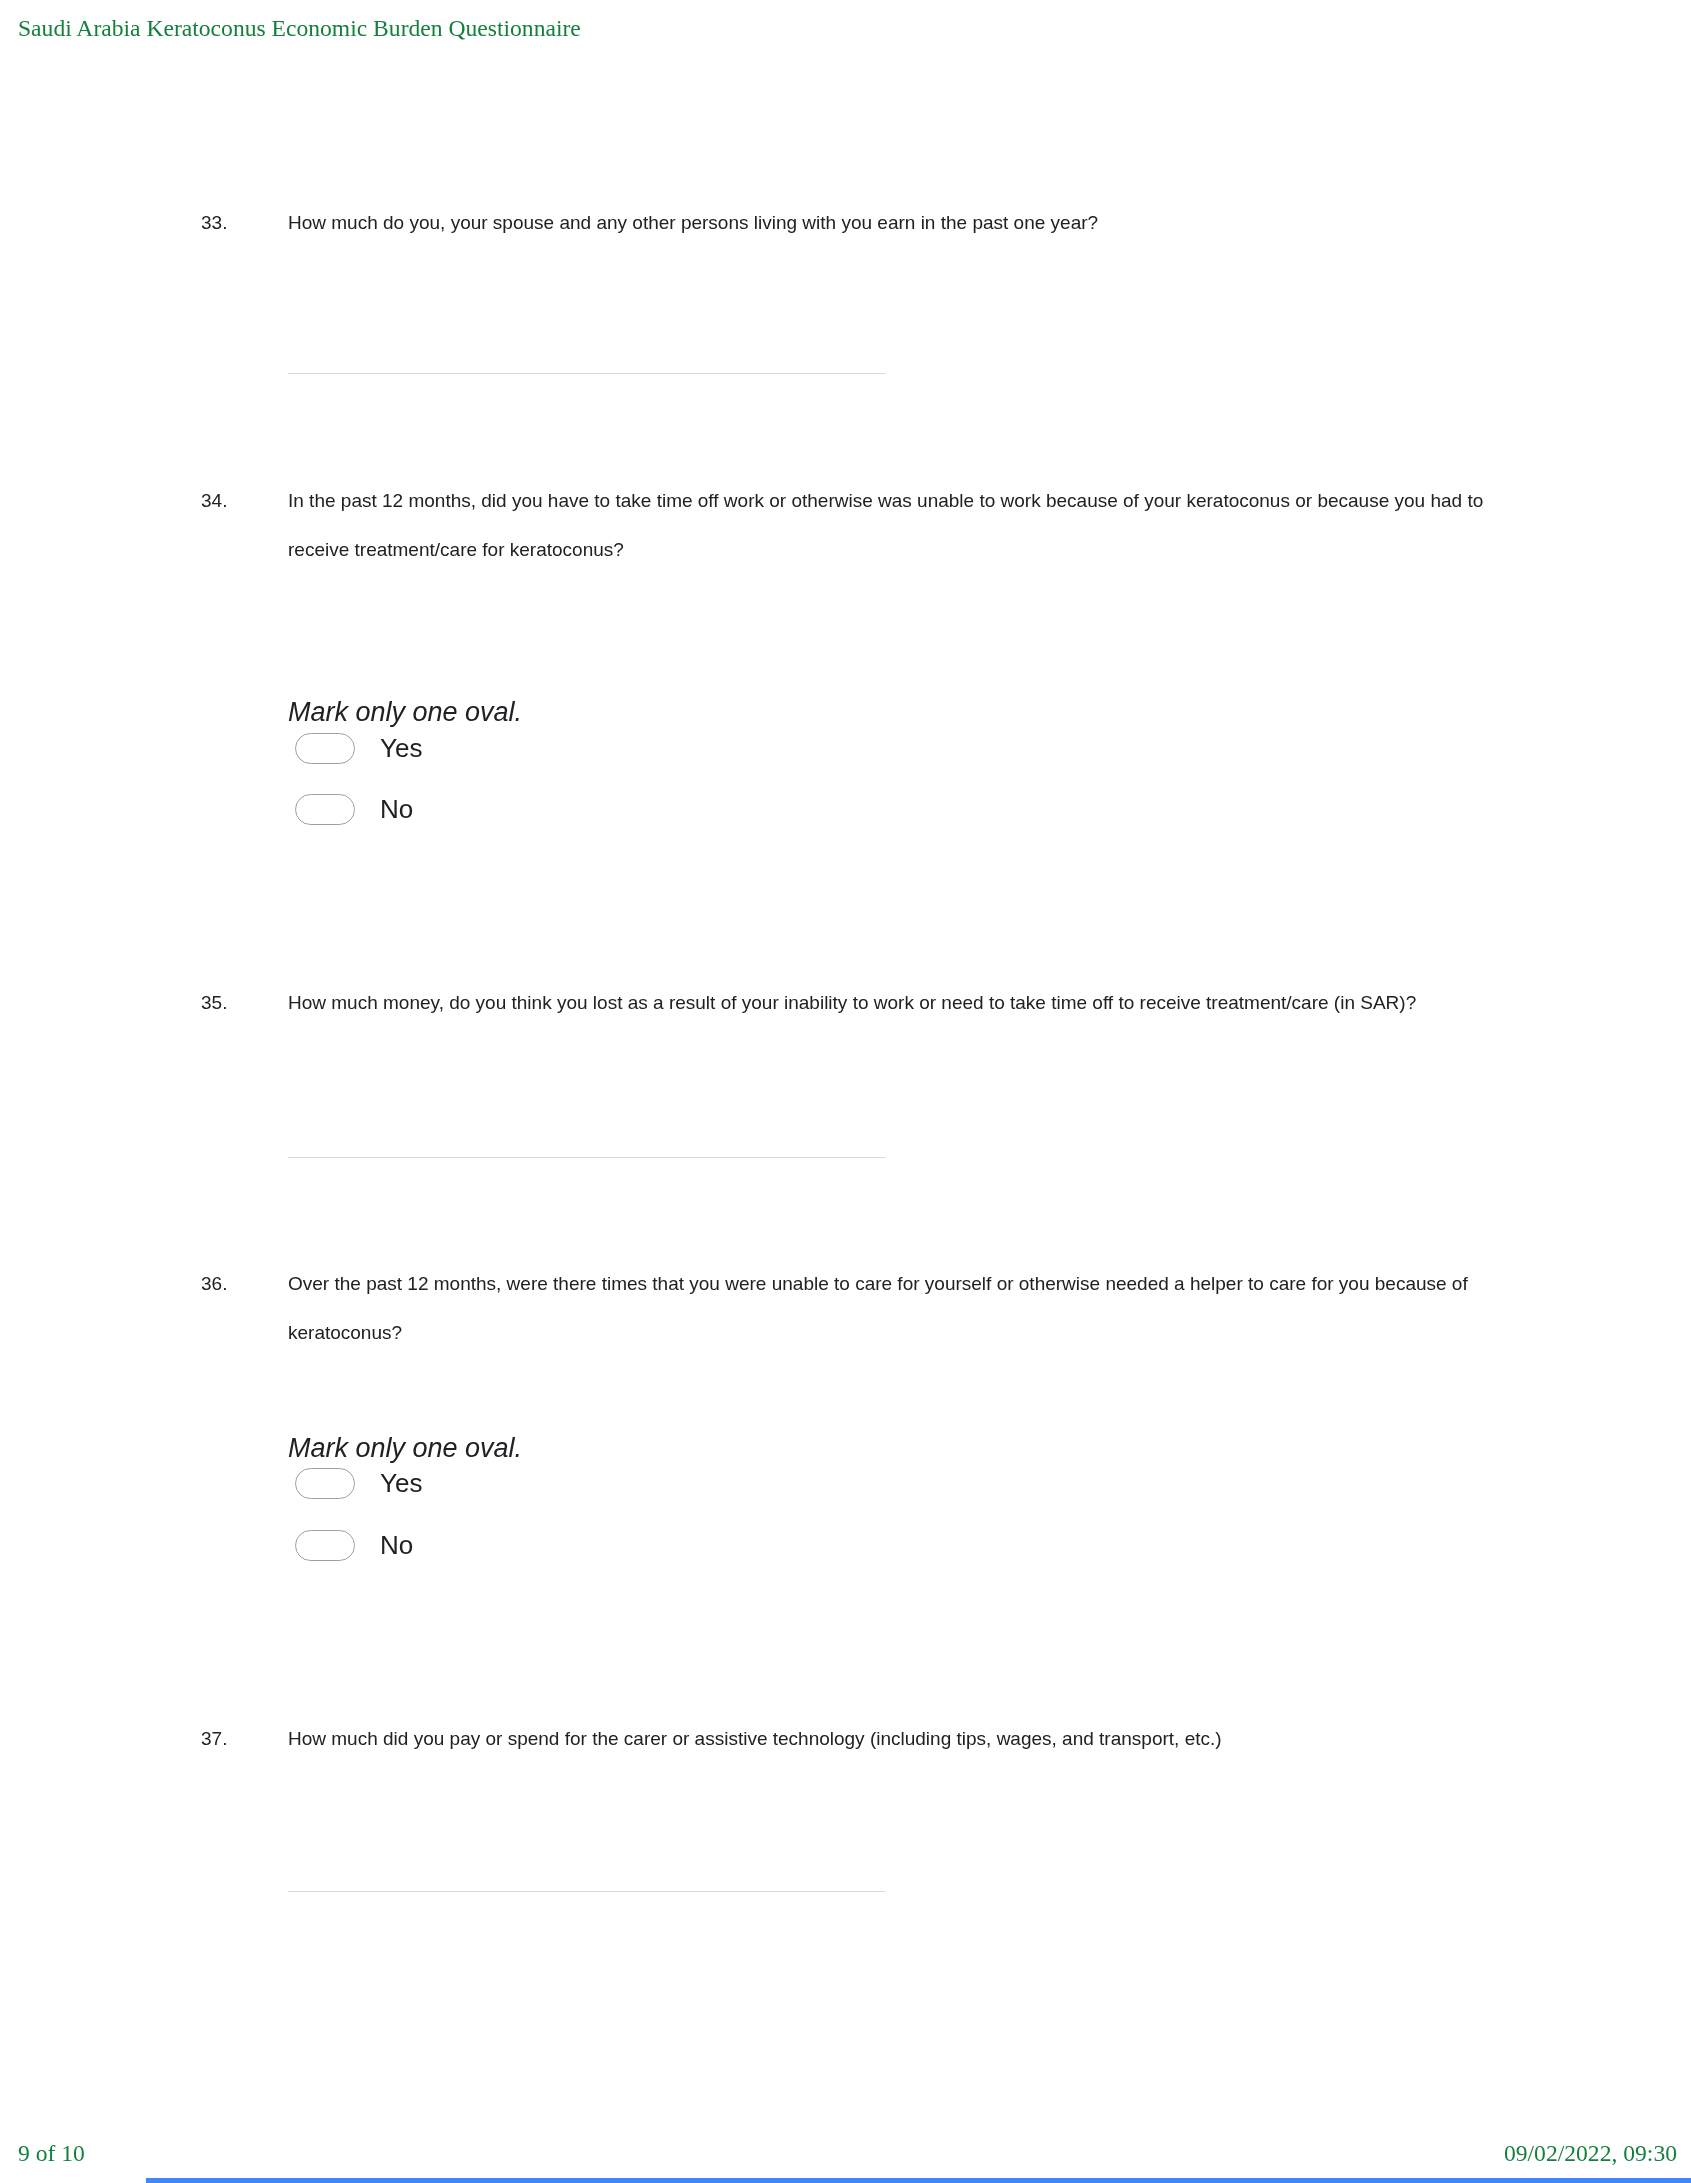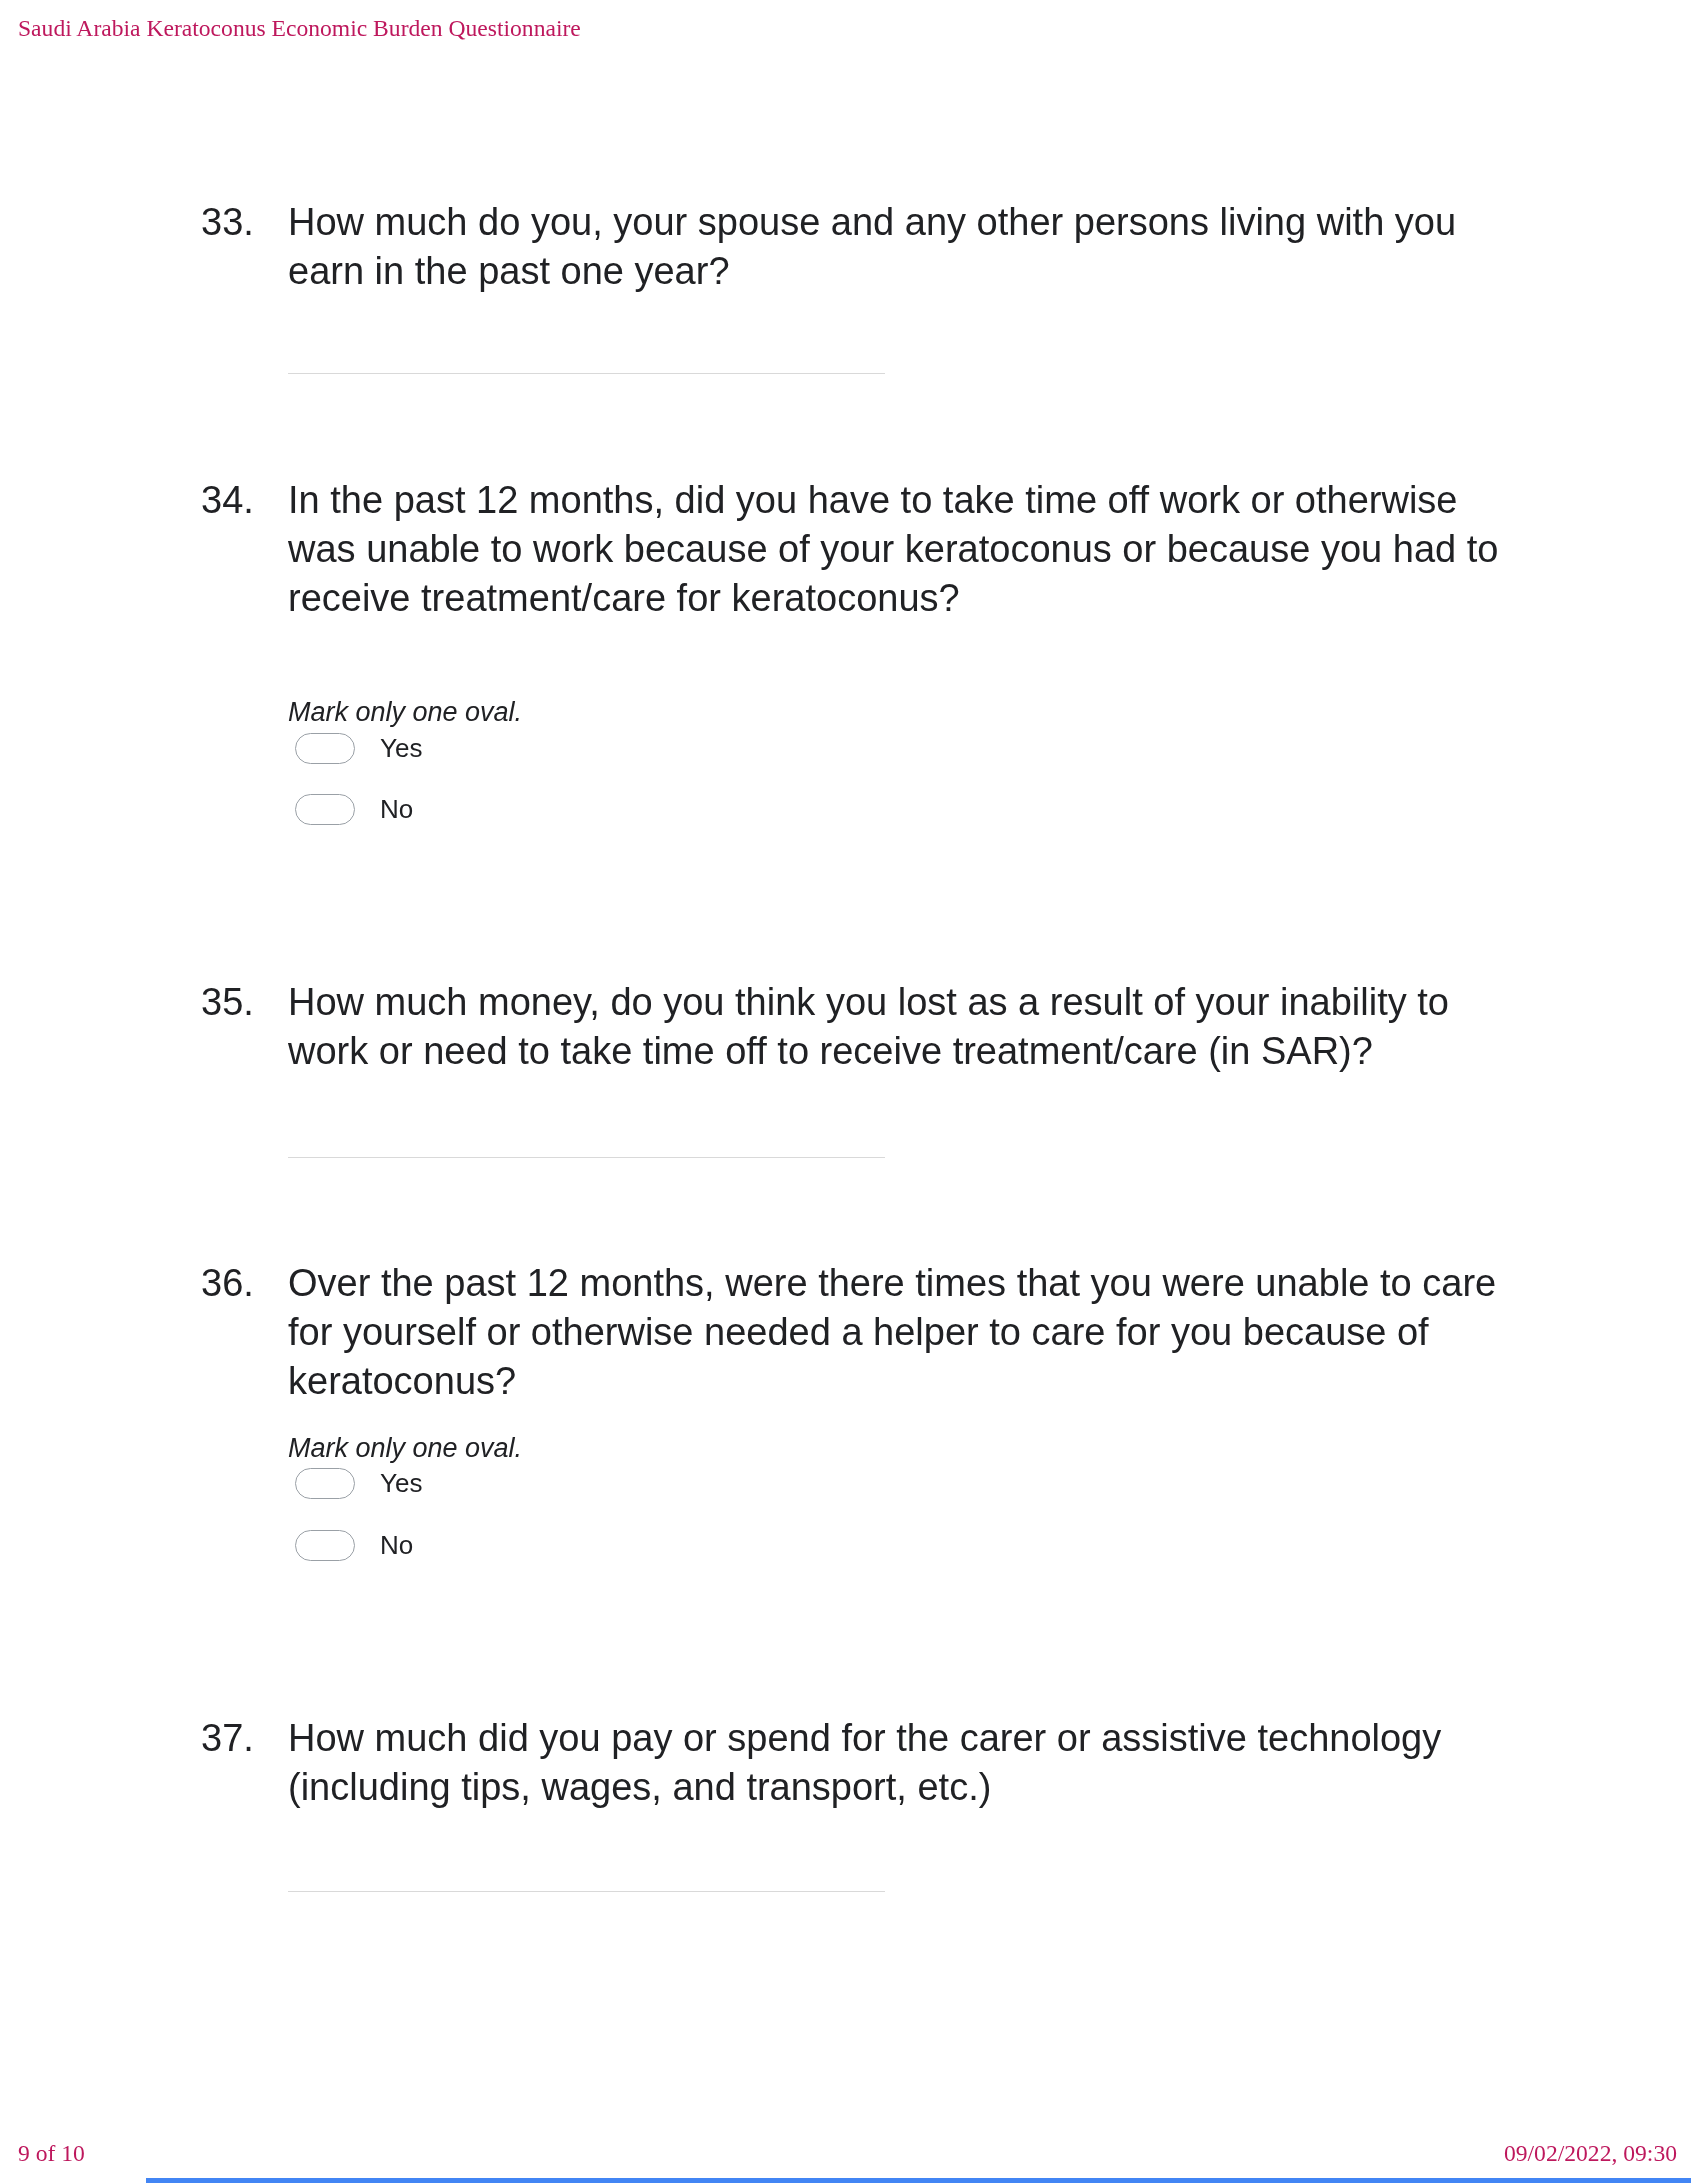--- a/index.html
+++ b/index.html
@@ -15,32 +15,32 @@
 
   
   .print-bar {
     position: absolute;
     left: 18px;
     width: 1659px;
     display: flex;
     justify-content: space-between;
     font-family: "Liberation Serif", serif;
     font-size: 23.6px;
-    color: #be185d;
+    color: #15803d;
     white-space: nowrap;
   }
   .print-header { top: 15.4px; }
   .print-footer { top: 2140px; justify-content: space-between; }
 
   
   .question {
     position: absolute;
     left: 201px;
     display: flex;
-    font-size: 38px;
+    font-size: 19px;
     line-height: 49px;
     color: #202124;
   }
   .q-num { flex: 0 0 87px; width: 87px; }
   .q-text { width: 1225px; }
 
   .instruction {
     position: absolute;
     left: 288px;
     font-size: 27px;

